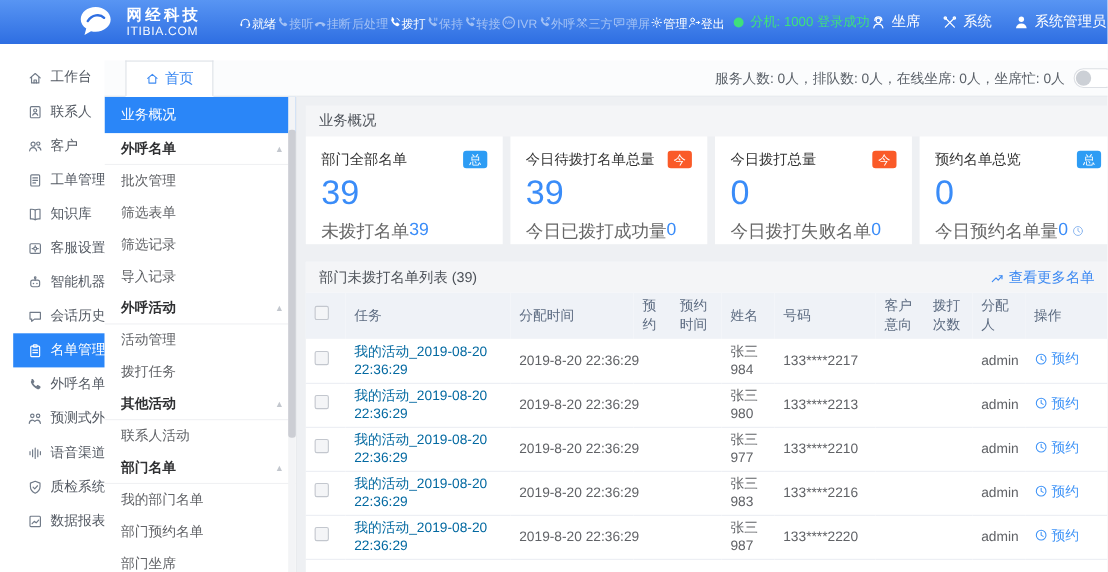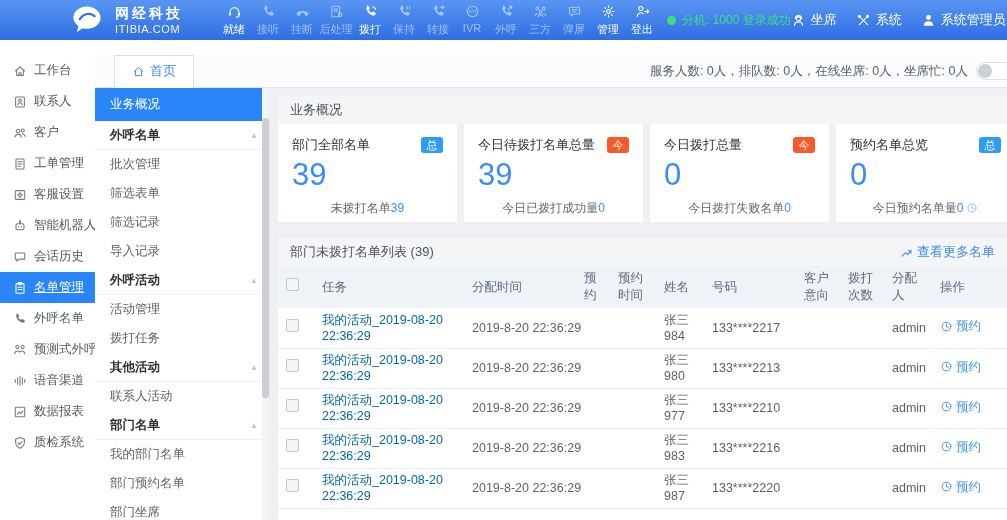--- a/index.html
+++ b/index.html
@@ -9,39 +9,39 @@
 
   
   .topbar { position:absolute; left:0; top:0; width:1007px; height:40px;
     background:linear-gradient(180deg,#5895f3 0%,#2e6ee2 100%);
     display:flex; align-items:center; color:#fff; }
   .brand { display:flex; align-items:center; gap:9px; margin-left:68px; flex:none; }
   .brand .logo-svg { width:38px; height:34px; }
   .brand-name { font-size:14px; font-weight:bold; letter-spacing:3px; line-height:1.25; }
   .brand-domain { font-size:11px; letter-spacing:.6px; opacity:.95; }
   .tb-actions { display:flex; margin-left:34px; flex:none; }
-  .tb-action { width:34px; display:flex; flex-direction:column; align-items:center; cursor:pointer;
+  .tb-action { width:34px; display:flex; flex-direction:row; align-items:center; cursor:pointer;
     color:rgba(255,255,255,.5); }
   .tb-action.active { color:#fff; }
   .tb-action .ic { width:15px; height:15px; }
   .tb-label { font-size:11px; margin-top:3px; white-space:nowrap; }
   .ext-status { display:flex; align-items:center; gap:6px; margin-left:8px; font-size:12px;
     color:#3fe07c; white-space:nowrap; flex:none; }
   .dot { width:9px; height:9px; border-radius:50%; background:#3fe07c; flex:none; }
   .tb-menus { margin-left:auto; display:flex; align-items:center; gap:19px; margin-right:2px; }
   .tb-menu { display:flex; align-items:center; gap:5px; font-size:13px; cursor:pointer; white-space:nowrap; }
   .tb-menu .ic { width:15px; height:15px; }
 
   
-  .sidebar { position:absolute; left:0; top:55px; width:107px; height:465px; background:#fff;
+  .sidebar { position:absolute; left:12px; top:55px; width:107px; height:465px; background:#fff;
     border-right:1px solid #eef0f2; }
   .sb-item { height:31px; display:flex; align-items:center; gap:7px; padding-left:13px;
     font-size:12.5px; color:#545a63; cursor:pointer; white-space:nowrap; }
   .sb-item .ic { width:14px; height:14px; color:#707a88; flex:none; }
-  .sb-item.active { background:#2a86f8; color:#fff;text-decoration:underline; }
+  .sb-item.active { background:#2a86f8; color:#fff; }
   .sb-item.active .ic { color:#fff; }
 
   
   .tabrow { position:absolute; left:95px; top:55px; width:912px; height:33px; background:#fbfcfd;
     border-bottom:1px solid #e3e6eb; display:flex; align-items:center; }
   .tab { height:33px; margin-left:19px; padding:0 17px; display:flex; align-items:center; gap:5px;
     background:#fff; border:1px solid #dde1e7; border-bottom-color:#fff; color:#3d8af2;
     font-size:13px; cursor:pointer; position:relative; z-index:2; }
   .tab .ic { width:13px; height:13px; }
   .tabrow-right { margin-left:auto; display:flex; align-items:center; gap:8px;
@@ -69,21 +69,21 @@
     display:flex; align-items:center; }
   .overview { margin:8px 0 0 8px; width:729px; }
   .cards { display:flex; gap:7px; }
   .card { flex:none; width:179px; height:98px; background:#fff; padding:12px 14px 10px; cursor:default; }
   .card-head { display:flex; justify-content:space-between; align-items:center; font-size:13px; color:#333; white-space:nowrap; }
   .badge { width:22px; height:16px; border-radius:3px; color:#fff; font-size:11px; flex:none;
     display:flex; align-items:center; justify-content:center; margin-left:6px; }
   .badge.total { background:#2d9cf4; }
   .badge.today { background:#fa5a28; }
   .card-value { font-size:31px; color:#3a8cf8; line-height:1.15; margin-top:3px; }
-  .card-sub { display:flex; justify-content:center; align-items:center; font-size:12px;
+  .card-sub { display:flex; justify-content:flex-start; align-items:center; font-size:16px;
     color:#666; margin-top:7px; white-space:nowrap; }
   .card-sub .val { color:#3a8cf8; display:flex; align-items:center; gap:3px; }
   .card-sub .ic { width:12px; height:12px; color:#8fb8ef; }
 
   .tablewrap { margin:16px 0 0 8px; width:729px; background:#fff; }
   .table-strip { justify-content:space-between;text-align:center; }
   .more-link { color:#3d8af2; font-size:13px; display:flex; align-items:center; gap:4px; cursor:pointer; }
   .more-link .ic { width:13px; height:13px; }
 
   table { width:100%; border-collapse:collapse; table-layout:fixed; font-size:12.5px; color:#606266; }
@@ -308,20 +308,29 @@
         <g fill="none" stroke="currentColor" stroke-width="1.2" stroke-linecap="round" stroke-linejoin="round">
           <rect x="3.4" y="2.2" width="9.2" height="11.6" rx="1"></rect>
           <path d="M5.6 5.4h4.8M5.6 8h4.8M5.6 10.6h2.8"></path>
         </g>
       </svg>
       <span>工单管理</span>
     </div>
     <div class="sb-item">
       <svg class="ic" viewBox="0 0 16 16">
         <g fill="none" stroke="currentColor" stroke-width="1.2" stroke-linecap="round" stroke-linejoin="round">
+          <path d="M8 3.4C6.8 2.6 5 2.4 3 2.6v10c2-.2 3.8 0 5 .8 1.2-.8 3-1 5-.8v-10c-2-.2-3.8 0-5 .8z"></path>
+          <path d="M8 3.4v10"></path>
+        </g>
+      </svg>
+      <span>知识库</span>
+    </div>
+    <div class="sb-item">
+      <svg class="ic" viewBox="0 0 16 16">
+        <g fill="none" stroke="currentColor" stroke-width="1.2" stroke-linecap="round" stroke-linejoin="round">
           <rect x="2.6" y="3" width="10.8" height="10" rx="1.2"></rect>
           <circle cx="8" cy="8" r="1.6"></circle>
           <path d="M8 4.8v1M8 10.2v1M4.8 8h1M10.2 8h1"></path>
         </g>
       </svg>
       <span>客服设置</span>
     </div>
     <div class="sb-item">
       <svg class="ic" viewBox="0 0 16 16">
         <g fill="none" stroke="currentColor" stroke-width="1.2" stroke-linecap="round" stroke-linejoin="round">
@@ -374,34 +383,34 @@
       <svg class="ic" viewBox="0 0 16 16">
         <g fill="none" stroke="currentColor" stroke-width="1.2" stroke-linecap="round" stroke-linejoin="round">
           <path d="M2.6 6.4v3.2M5.3 4.4v7.2M8 2.6v10.8M10.7 4.4v7.2M13.4 6.4v3.2"></path>
         </g>
       </svg>
       <span>语音渠道</span>
     </div>
     <div class="sb-item">
       <svg class="ic" viewBox="0 0 16 16">
         <g fill="none" stroke="currentColor" stroke-width="1.2" stroke-linecap="round" stroke-linejoin="round">
+          <path d="M8 1.8l5 1.9v3.5c0 3.1-2 5.6-5 6.9-3-1.3-5-3.8-5-6.9V3.7z"></path>
+          <path d="M5.8 7.9l1.7 1.7 2.9-3.2"></path>
+        </g>
+      </svg>
+      <span>质检系统</span>
+    </div>
+    <div class="sb-item">
+      <svg class="ic" viewBox="0 0 16 16">
+        <g fill="none" stroke="currentColor" stroke-width="1.2" stroke-linecap="round" stroke-linejoin="round">
           <rect x="2.6" y="2.6" width="10.8" height="10.8" rx="1"></rect>
           <path d="M4.8 10.4l2.3-2.5 1.9 1.7 2.6-3"></path>
         </g>
       </svg>
       <span>数据报表</span>
-    </div>
-    <div class="sb-item">
-      <svg class="ic" viewBox="0 0 16 16">
-        <g fill="none" stroke="currentColor" stroke-width="1.2" stroke-linecap="round" stroke-linejoin="round">
-          <path d="M8 1.8l5 1.9v3.5c0 3.1-2 5.6-5 6.9-3-1.3-5-3.8-5-6.9V3.7z"></path>
-          <path d="M5.8 7.9l1.7 1.7 2.9-3.2"></path>
-        </g>
-      </svg>
-      <span>质检系统</span>
     </div>
   </nav>
 
 <div class="tabrow">
   <div class="tab">
     <svg class="ic" viewBox="0 0 16 16">
       <g fill="none" stroke="currentColor" stroke-width="1.2" stroke-linecap="round" stroke-linejoin="round">
         <path d="M2.8 7.8 8 3.2l5.2 4.6"></path>
           <path d="M4.2 7v6h7.6V7"></path>
       </g>

